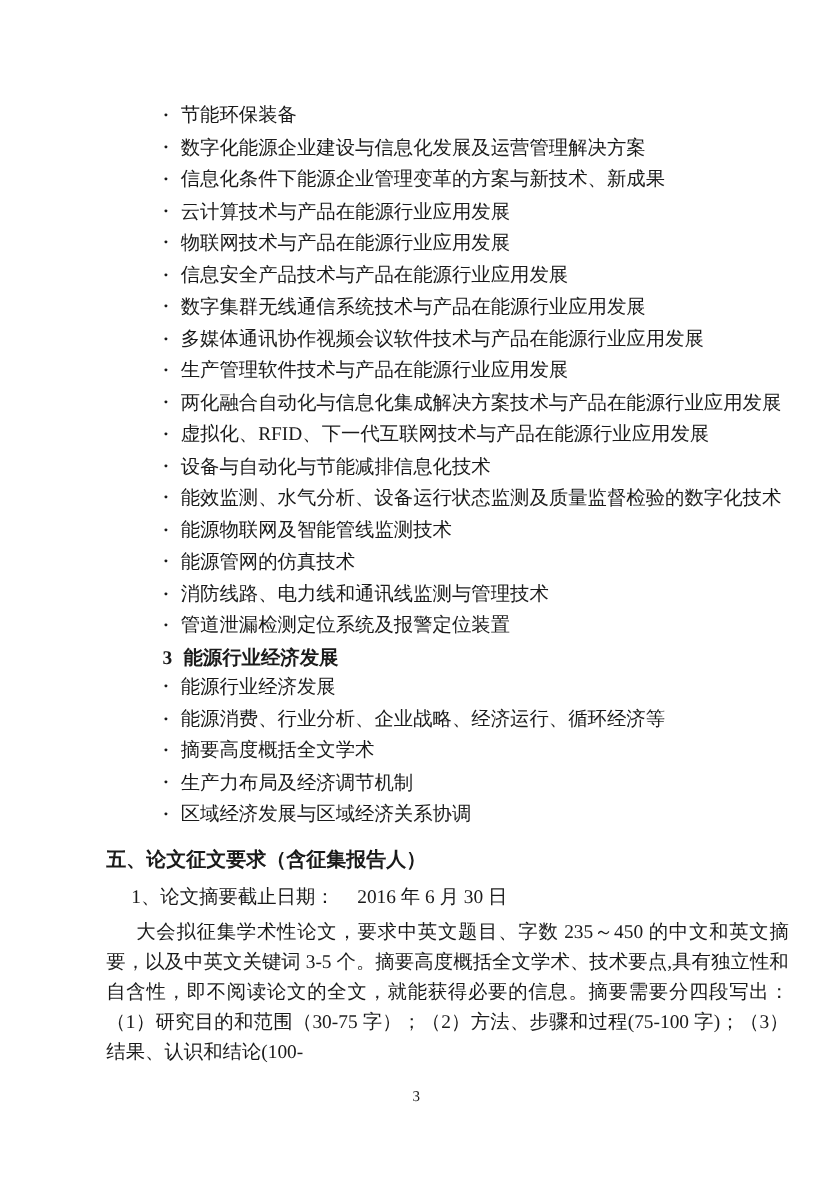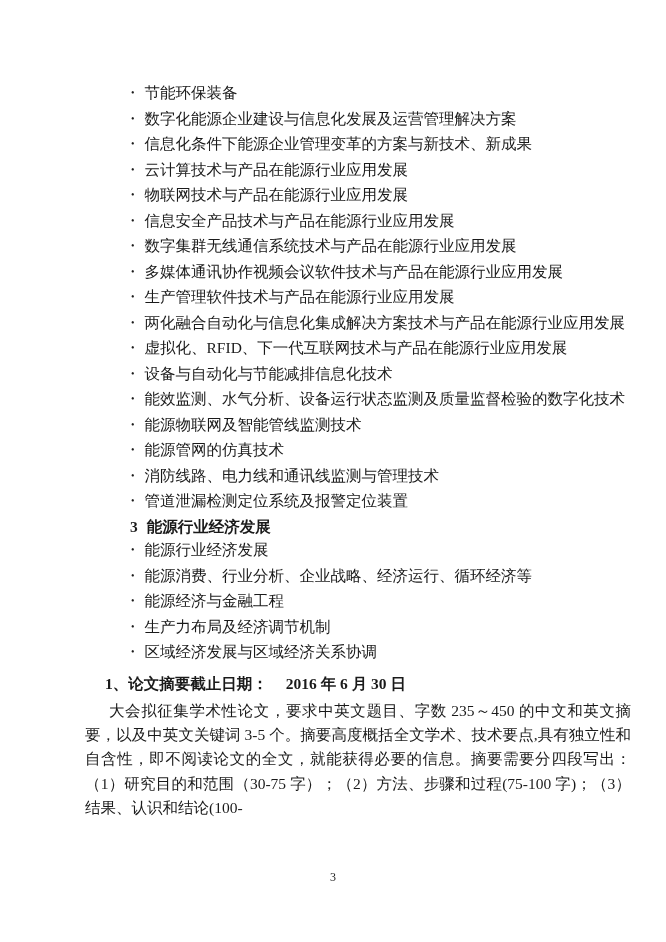--- a/index.html
+++ b/index.html
@@ -40,21 +40,20 @@
     margin-right: 9px;
   }
   .req-title {
     font-weight: bold;
     font-size: 16px;
     margin-top: 11px;
   }
   .req-item {
     padding-left: 20px;
     margin-top: 6px;
-    font-weight: bold;
   }
   .req-item + .req-item {
     margin-top: 1px;
   }
   .date-value {
     margin-left: 18px;
   }
   .paragraph {
     text-indent: 24px;
     text-align: justify;
@@ -92,24 +91,25 @@
   <div class="bullet-item"><span class="bullet">•</span><span>能效监测、水气分析、设备运行状态监测及质量监督检验的数字化技术</span></div>
   <div class="bullet-item"><span class="bullet">•</span><span>能源物联网及智能管线监测技术</span></div>
   <div class="bullet-item"><span class="bullet">•</span><span>能源管网的仿真技术</span></div>
   <div class="bullet-item"><span class="bullet">•</span><span>消防线路、电力线和通讯线监测与管理技术</span></div>
   <div class="bullet-item"><span class="bullet">•</span><span>管道泄漏检测定位系统及报警定位装置</span></div>
 
   <div class="num-heading"><span class="num-marker">3</span><span>能源行业经济发展</span></div>
 
   <div class="bullet-item"><span class="bullet">•</span><span>能源行业经济发展</span></div>
   <div class="bullet-item"><span class="bullet">•</span><span>能源消费、行业分析、企业战略、经济运行、循环经济等</span></div>
-  <div class="bullet-item"><span class="bullet">•</span><span>能源经济与金融工程</span></div>
+  <div class="bullet-item"><span class="bullet">•</span><span>摘要高度概括全文学术</span></div>
   <div class="bullet-item"><span class="bullet">•</span><span>生产力布局及经济调节机制</span></div>
   <div class="bullet-item"><span class="bullet">•</span><span>区域经济发展与区域经济关系协调</span></div>
 
+  <div class="req-title">五、论文征文要求（含征集报告人）</div>
 
   <div class="req-item"><span>1、论文摘要截止日期：</span><span class="date-value">2016 年 6 月 30 日</span></div>
 
 
   <div class="paragraph">大会拟征集学术性论文，要求中英文题目、字数 235～450 的中文和英文摘要，以及中英文关键词 3-5 个。摘要高度概括全文学术、技术要点,具有独立性和自含性，即不阅读论文的全文，就能获得必要的信息。摘要需要分四段写出：（1）研究目的和范围（30-75 字）；（2）方法、步骤和过程(75-100 字)；（3）结果、认识和结论(100-</div>
 
 </div>
 
 <div class="page-number">3</div>
 

